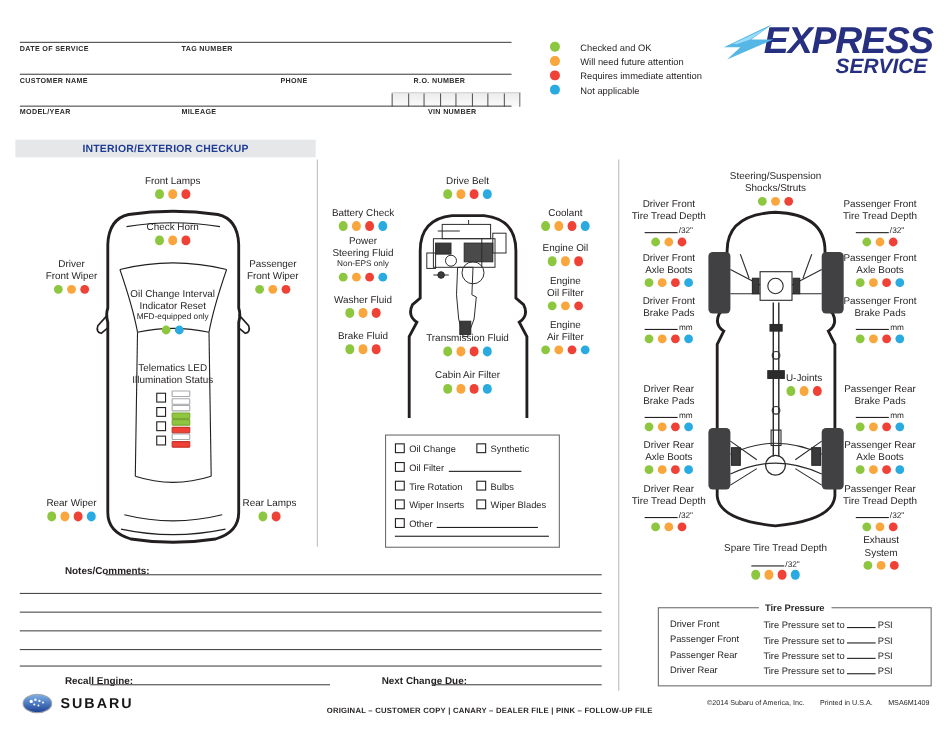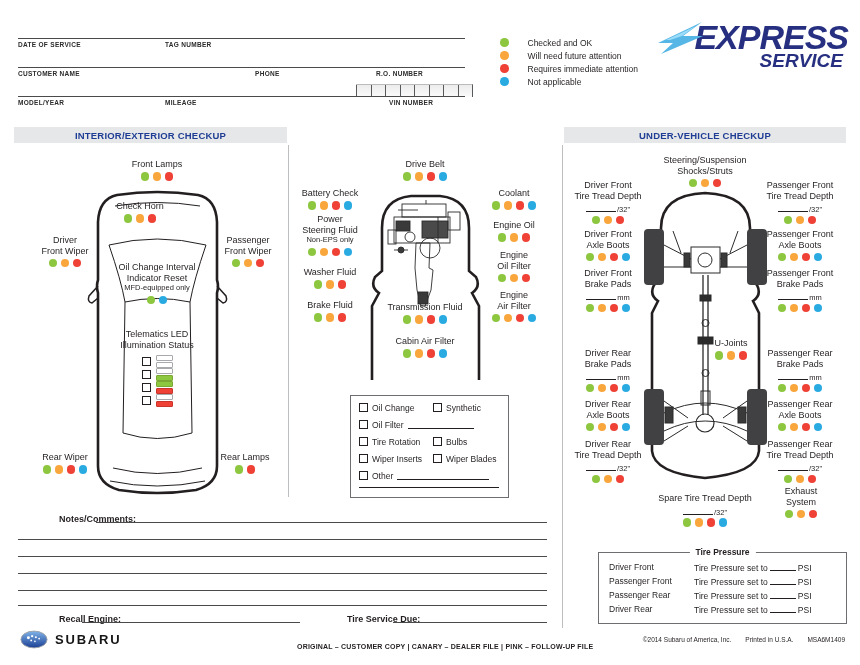--- a/index.html
+++ b/index.html
@@ -116,21 +116,20 @@
       <svg class="swoosh" width="46" height="34" viewBox="0 0 46 34">
         <polygon points="0,22 44,1 25,15 45,15 3,33 15,22" fill="#56B7E6"></polygon>
         <polygon points="8,19 38,5 24,15 12,19" fill="#9ADCF9"></polygon>
       </svg>
       <span>EXPRESS</span>
     </div>
     <div class="logo-service">SERVICE</div>
   </div>
 
   <div class="col-header" style="left:14px;width:273px;">INTERIOR/EXTERIOR CHECKUP</div>
-  <div class="col-header" style="left:564px;width:282px;">UNDER-VEHICLE CHECKUP</div>
   <div class="vdiv" style="left:288px;top:145px;height:352px;"></div>
   <div class="vdiv" style="left:562px;top:145px;height:483px;"></div>
 
   <svg class="art" style="left:85px;top:190px;" width="145" height="307" viewBox="0 0 145 307">
     <g fill="none" stroke="#231F20">
       <path stroke-width="2.6" d="M32,5 Q14,9 13,32 L13,90 Q11,96 13,103 L13,276 Q13,294 34,300 Q72,306 111,300 Q132,294 132,276 L132,103 Q134,96 132,90 L132,32 Q131,9 113,5 Q72,-1 32,5 Z"></path>
       <path stroke-width="1.5" d="M13,96 L4,106 Q2,112 7,113 L13,108"></path>
       <path stroke-width="1.5" d="M132,96 L141,106 Q143,112 138,113 L132,108"></path>
       <path stroke-width="1" d="M30,16 Q72,9 115,16"></path>
       <path stroke-width="1" d="M24,55 Q72,43 121,55"></path>
@@ -146,21 +145,21 @@
   </svg>
 
   <div class="item" style="left:103px;top:159px;width:108px;">
     <div class="lbl">Front Lamps</div>
     <div class="dots">
         <span class="dot dot-g"></span>
         <span class="dot dot-y"></span>
         <span class="dot dot-r"></span>
       </div>
   </div>
-  <div class="item" style="left:86px;top:201px;width:108px;">
+  <div class="item" style="left:103px;top:201px;width:108px;">
     <div class="lbl">Check Horn</div>
     <div class="dots">
         <span class="dot dot-g"></span>
         <span class="dot dot-y"></span>
         <span class="dot dot-r"></span>
       </div>
   </div>
   <div class="item" style="left:13px;top:235px;width:104px;">
     <div class="lbl">Driver
 Front Wiper</div>
@@ -607,21 +606,21 @@
   <div class="blabel" style="left:18px;top:514px;">Notes/Comments:</div>
   <div class="note-line" style="left:96px;top:522px;width:451px;"></div>
   <div class="note-line" style="left:18px;top:539px;width:529px;"></div>
   <div class="note-line" style="left:18px;top:556px;width:529px;"></div>
   <div class="note-line" style="left:18px;top:573px;width:529px;"></div>
   <div class="note-line" style="left:18px;top:590px;width:529px;"></div>
   <div class="note-line" style="left:18px;top:605px;width:529px;"></div>
 
   <div class="blabel" style="left:18px;top:614px;">Recall Engine:</div>
   <div class="note-line" style="left:82px;top:622px;width:218px;"></div>
-  <div class="blabel" style="left:306px;top:614px;">Tire Service Due:</div>
+  <div class="blabel" style="left:306px;top:614px;">Next Change Due:</div>
   <div class="note-line" style="left:393px;top:622px;width:154px;"></div>
 
   <div class="brand">
     <svg width="28" height="19" viewBox="0 0 30 20">
       <defs>
           <linearGradient id="sg" x1="0" y1="0" x2="0" y2="1">
         <stop offset="0" stop-color="#7FB3E8"></stop>
             <stop offset="1" stop-color="#1B3F94"></stop>
       </linearGradient>
         </defs>

